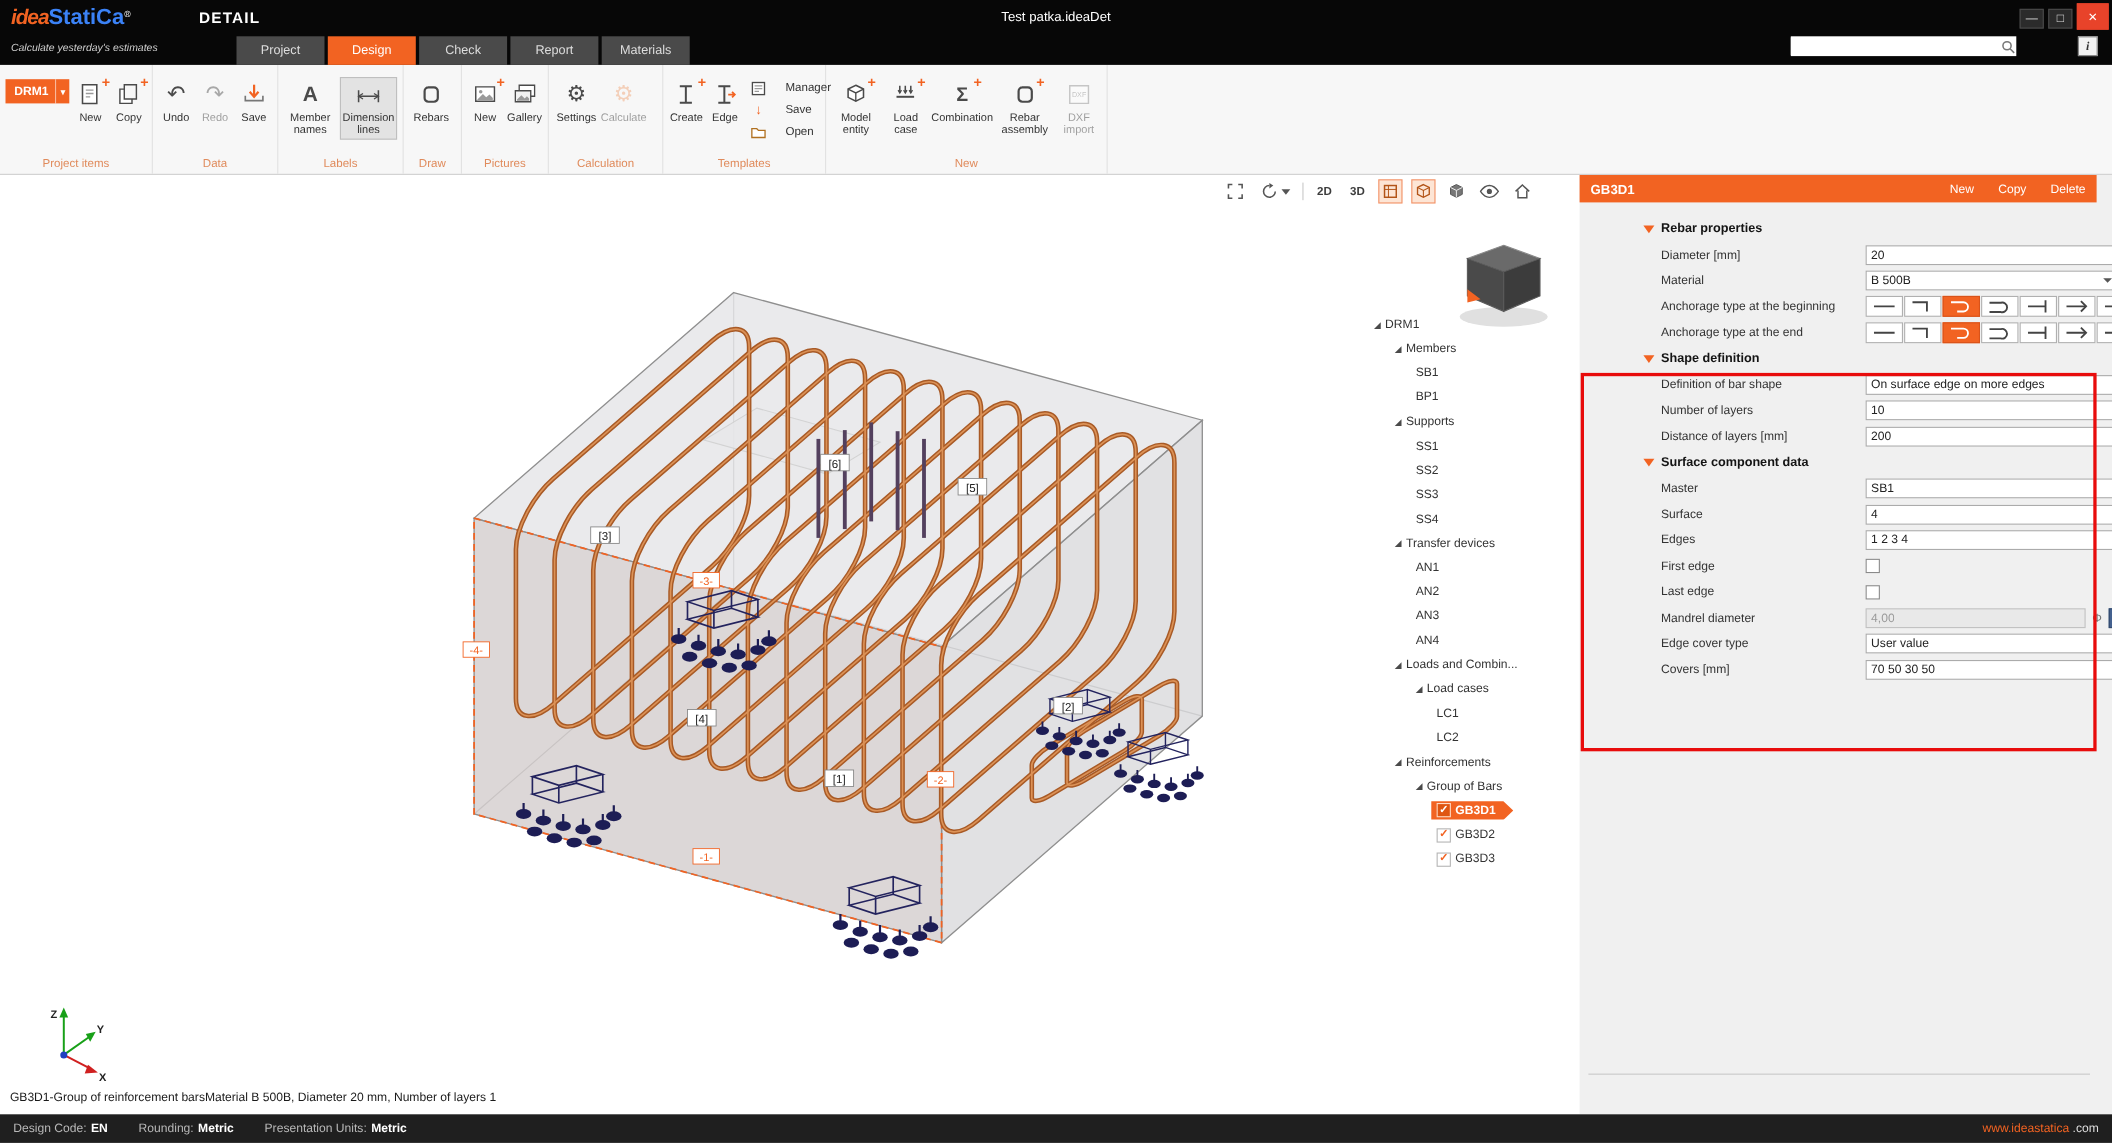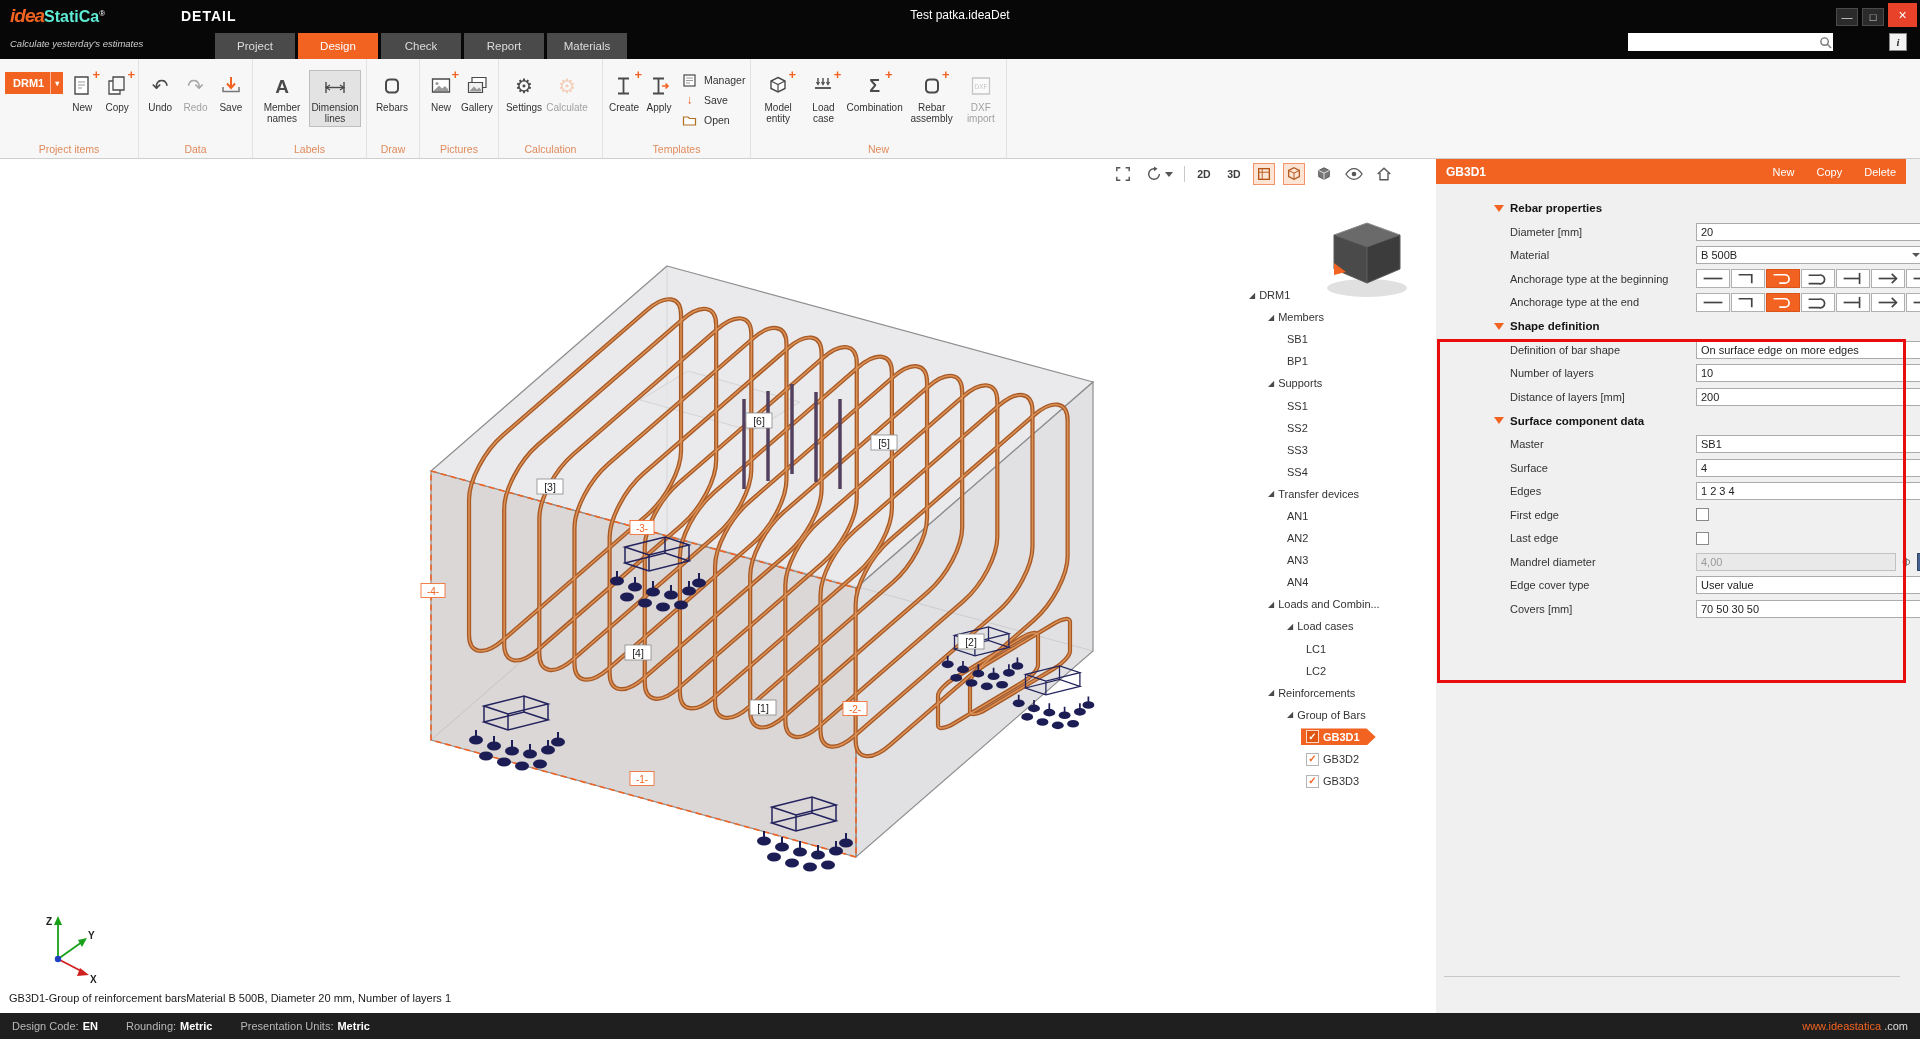--- a/index.html
+++ b/index.html
@@ -4,21 +4,21 @@
 <style>
   * { margin:0; padding:0; box-sizing:border-box; }
   html,body { width:1920px; height:1039px; overflow:hidden; background:#fff;
     font-family:"Liberation Sans", sans-serif; }
   body { position:relative; }
 
   
   .topbar { position:absolute; top:0; left:0; width:1920px; height:59px; background:#070707; z-index:20; }
   .logo { position:absolute; left:10px; top:5px; white-space:nowrap; }
   .logo-idea { color:#f26322; font-style:italic; font-weight:bold; font-size:19px; letter-spacing:-1px; }
-  .logo-statica { color:#5eead4; font-size:16px; font-weight:bold;text-align:center; }
+  .logo-statica { color:#3b82f6; font-size:20px; font-weight:bold;text-align:center; }
   .logo-reg { color:#fff; font-size:8px; vertical-align:super; }
   .product { position:absolute; left:181px; top:8px; color:#fff; font-size:14px; font-weight:bold; letter-spacing:1px; }
   .slogan { position:absolute; left:10px; top:38px; color:#cfcfcf; font-style:italic; font-size:9.5px; }
   .doc-title { position:absolute; left:50%; transform:translateX(-50%); top:8px; color:#fff; font-size:12px; }
   .winbtn { position:absolute; top:8px; width:22px; height:18px; display:flex; align-items:center; justify-content:center;
     color:#ddd; font-size:11px; background:#2b2b2b; border:1px solid #4a4a4a; }
   .winbtn.min { left:1836px; }
   .winbtn.max { left:1862px; }
   .winbtn.close { left:1888px; top:3px; width:29px; height:24px; background:#e8432a; border-color:#e8432a; color:#fff; font-size:14px; }
 
@@ -49,21 +49,21 @@
   .plus-badge { position:absolute; top:-5px; right:-3px; color:#f26322; font-weight:bold; font-size:13px; line-height:1; }
   .ric svg { overflow:visible; }
   .ric path, .ric rect, .ric circle, .ric polyline { vector-effect:non-scaling-stroke; }
 
   .drm-btn { height:22px; margin-top:2px; background:#f26322; color:#fff; font-weight:bold; font-size:11px;
     display:flex; align-items:center; padding-left:8px; cursor:default; }
   .drm-arrow { border-left:1px solid rgba(255,255,255,.55); margin-left:6px; padding:0 4px; font-size:8px; height:100%;
     display:flex; align-items:center; }
 
   .tpl-col { display:flex; flex-direction:column; gap:4px; margin-top:2px; margin-left:4px; }
-  .trowbtn { display:flex; align-items:center; gap:7px; height:16px; font-size:10.5px; color:#333; cursor:default; }
+  .trowbtn { display:flex; align-items:center; gap:17px; height:16px; font-size:10.5px; color:#333; cursor:default; }
   .tico { width:15px; height:15px; display:flex; align-items:center; justify-content:center; color:#f26322; font-weight:bold; font-size:12px; }
 
   
   .viewport { position:absolute; top:159px; left:0; width:1436px; height:854px; background:#fff; overflow:hidden; }
   .vstatus { position:absolute; left:9px; top:833px; font-size:11px; color:#1a1a1a; z-index:5; }
 
   .vtoolbar { position:absolute; top:4px; left:1112px; display:flex; align-items:center; gap:8px; z-index:6; }
   .vtb { min-width:22px; height:22px; display:flex; align-items:center; justify-content:center; font-size:10.5px;
     font-weight:bold; color:#3d3d3d; border:1px solid transparent; cursor:default; }
   .vtb.active { background:#fde5d5; border-color:#f2936a; }
@@ -299,21 +299,21 @@
       </span>
       <span>Create</span>
     </div>
     <div class="rbtn">
       <span class="ric">
         <svg width="24" height="24" viewBox="0 0 24 24">
             <path d="M6,4.5 H17 M6,19.5 H17 M11.5,4.5 V19.5" stroke="#4a4a4a" stroke-width="1.8" fill="none"></path>
             <path d="M15,12 H21 M18.5,9.5 L21,12 L18.5,14.5" stroke="#f26322" stroke-width="1.6" fill="none"></path>
           </svg>
       </span>
-      <span>Apply</span>
+      <span>Edge</span>
     </div>
     <div class="tpl-col">
       <div class="trowbtn">
         <span class="tico">
           <svg width="15" height="15" viewBox="0 0 15 15">
               <rect x="2" y="2" width="11" height="11" fill="#fff" stroke="#4a4a4a" stroke-width="1.2"></rect>
               <path d="M4,5 H11 M4,7.5 H11 M4,10 H8" stroke="#9a9a9a" stroke-width="1.1"></path>
             </svg>
         </span>
         <span>Manager</span>

